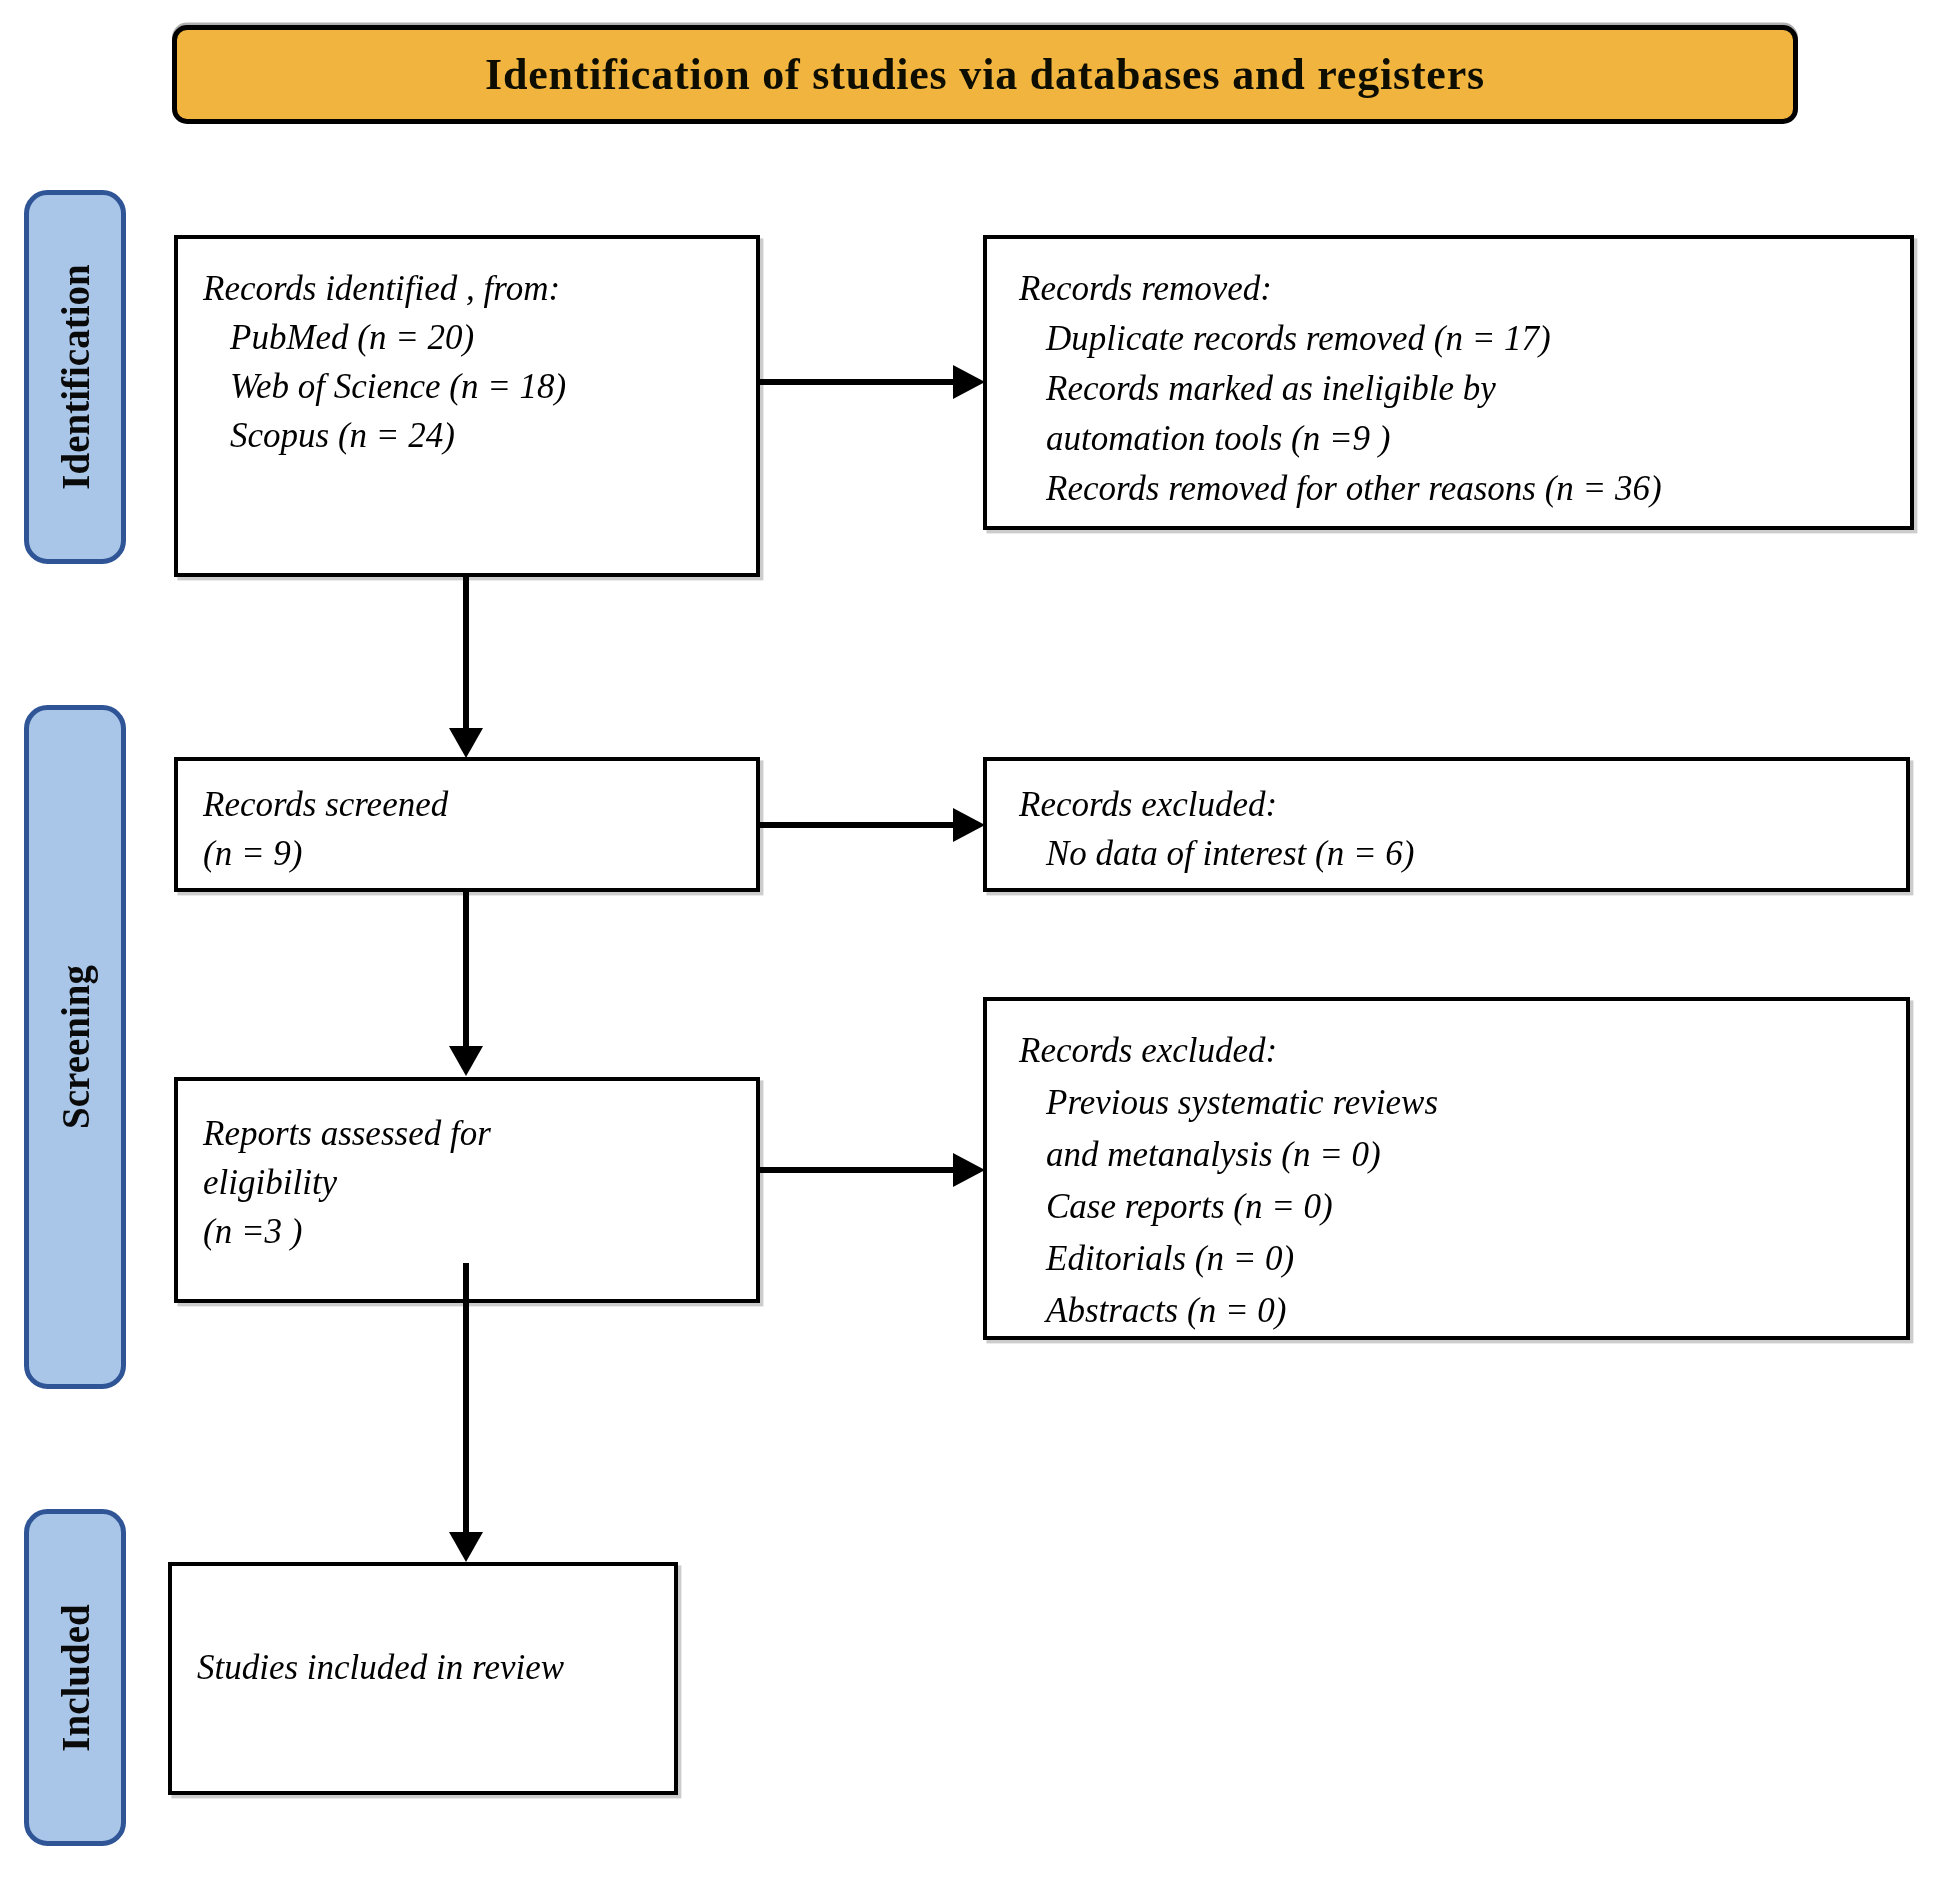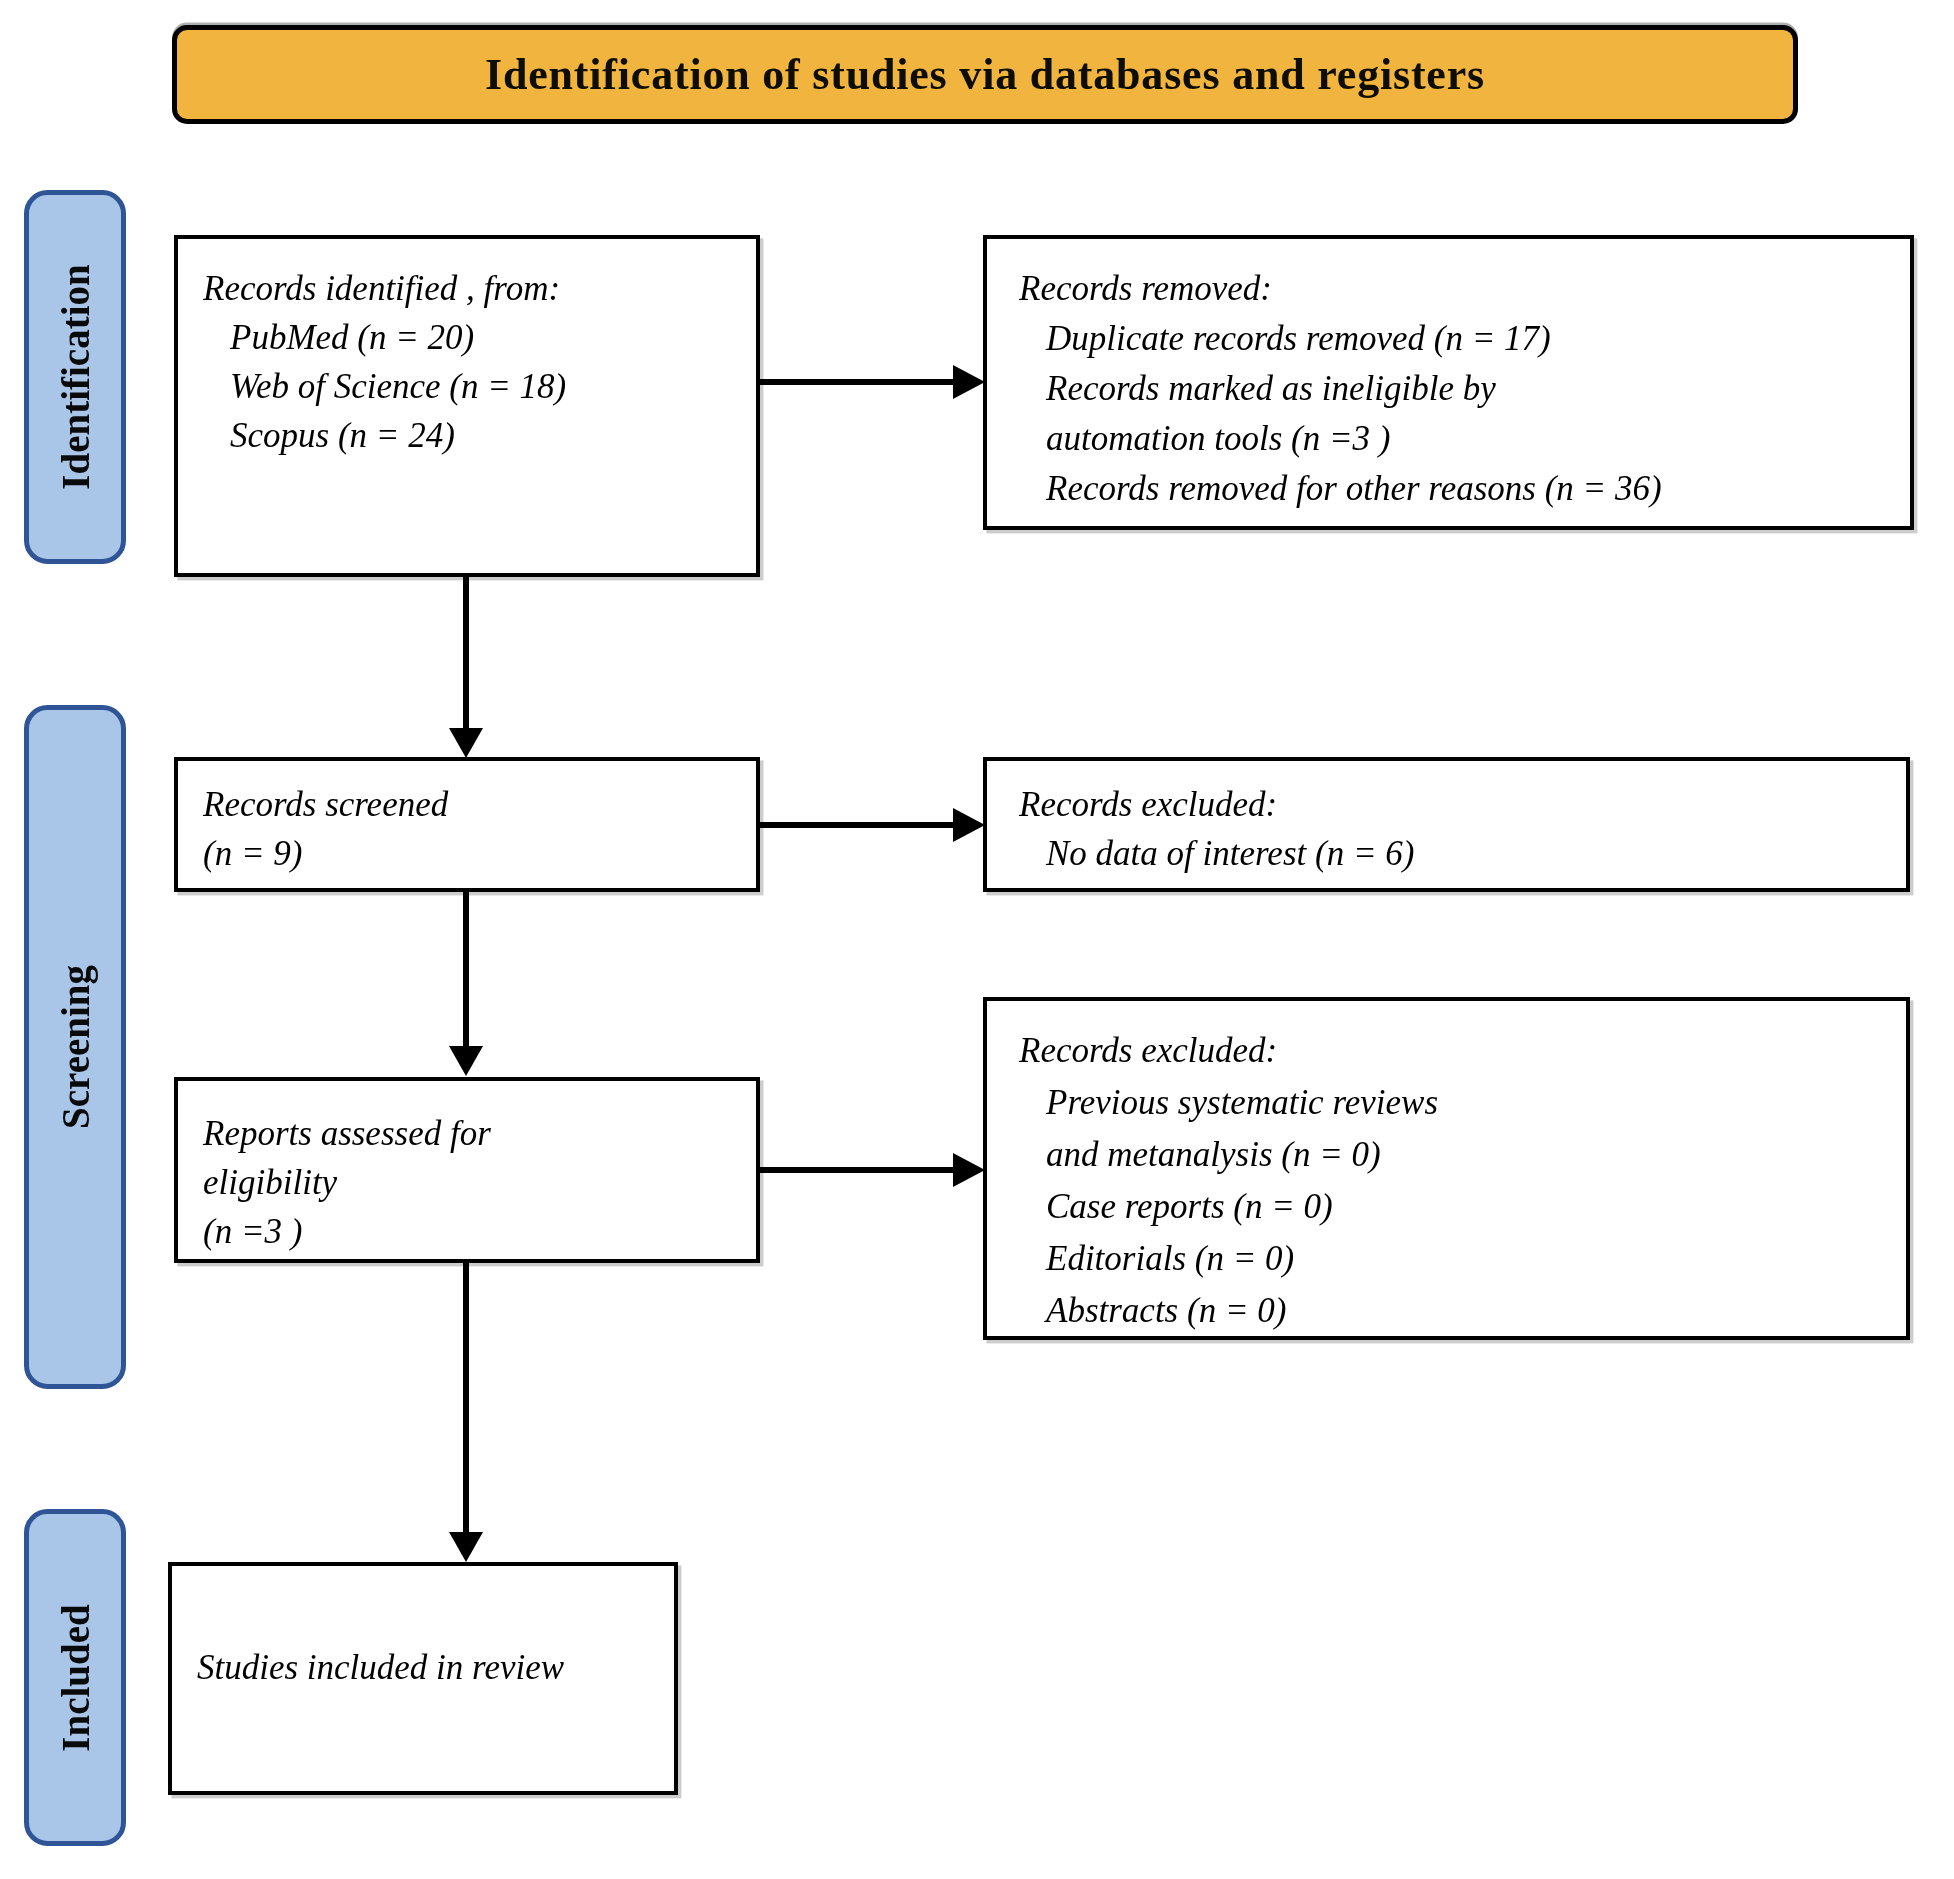--- a/index.html
+++ b/index.html
@@ -72,21 +72,21 @@
     line-height: 49px;
     color: #000000;
   }
   .fbox .bline { white-space: nowrap; font-style: italic; }
   .fbox .ind { padding-left: 27px; }
 
   #box-identified { left: 174px; top: 235px;  width: 586px;  height: 342px; padding: 25px 8.4px 0 25px; }
   #box-removed    { left: 983px; top: 235px; width: 931px; height: 295px; padding: 25px 8.4px 0 32px; line-height: 50px; }
   #box-screened   { left: 174px; top: 757px;  width: 586px;  height: 135px; padding: 18.5px 8.4px 0 25px; }
   #box-excluded1  { left: 983px; top: 757px; width: 927px; height: 135px; padding: 18.5px 8.4px 0 32px; }
-  #box-assessed   { left: 174px; top: 1077px; width: 586px;  height: 186px; padding: 28px 8.4px 0 25px; }
+  #box-assessed   { left: 174px; top: 1077px; width: 586px;  height: 226px; padding: 28px 8.4px 0 25px; }
   #box-excluded2  { left: 983px; top: 997px; width: 927px; height: 343px; padding: 23.5px 8.4px 0 32px; line-height: 52px; }
   #box-included   { left: 168px; top: 1562px; width: 510px;  height: 233px; padding: 77px 8.4px 0 25px; }
 
   
   .h-line { position: absolute; height: 5.9px; background: var(--arrow); }
   .v-line { position: absolute; width: 5.9px;  background: var(--arrow); }
   .head-right {
     position: absolute; width: 0; height: 0;
     border-top: 17px solid transparent;
     border-bottom: 17px solid transparent;
@@ -137,21 +137,21 @@
   </div>
 
   <div class="fbox" id="box-included">
     <div class="bline">Studies included in review</div>
   </div>
 
   <div class="fbox" id="box-removed">
     <div class="bline">Records removed:</div>
     <div class="bline ind">Duplicate records removed (n = 17)</div>
     <div class="bline ind">Records marked as ineligible by</div>
-    <div class="bline ind">automation tools  (n =3 )</div>
+    <div class="bline ind">automation tools  (n =9 )</div>
     <div class="bline ind">Records removed for other reasons (n = 36)</div>
   </div>
 
   <div class="fbox" id="box-excluded1">
     <div class="bline">Records excluded:</div>
     <div class="bline ind">No data of interest (n = 6)</div>
   </div>
 
   <div class="fbox" id="box-excluded2">
     <div class="bline">Records excluded:</div>

